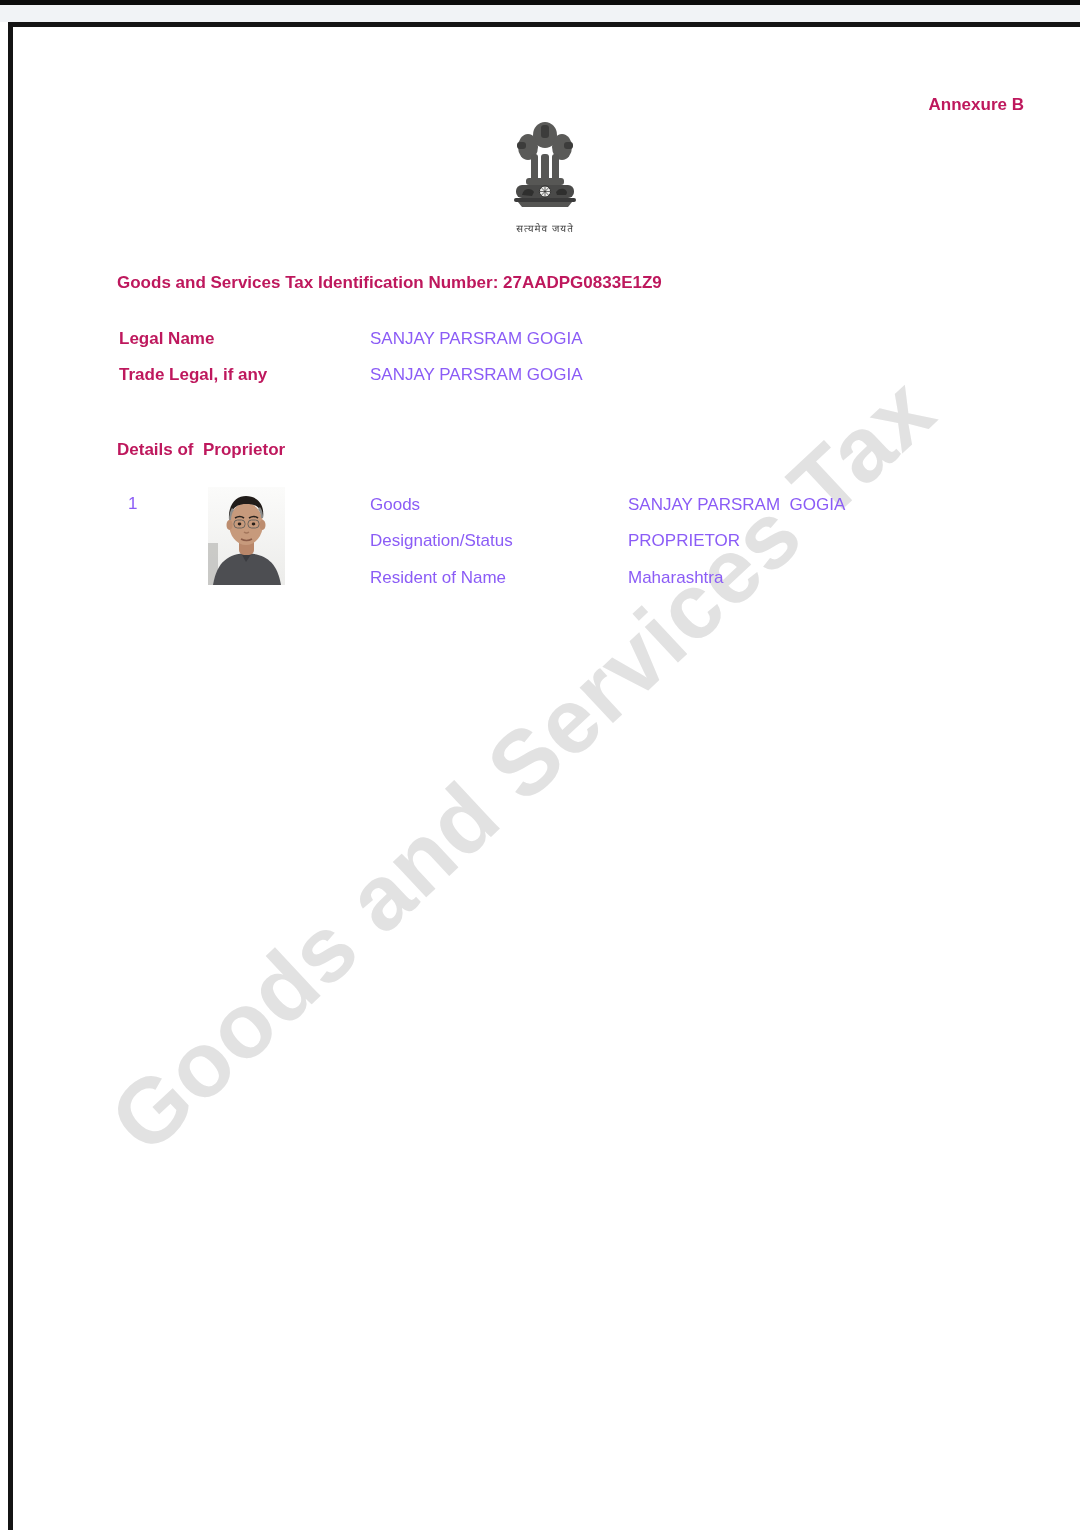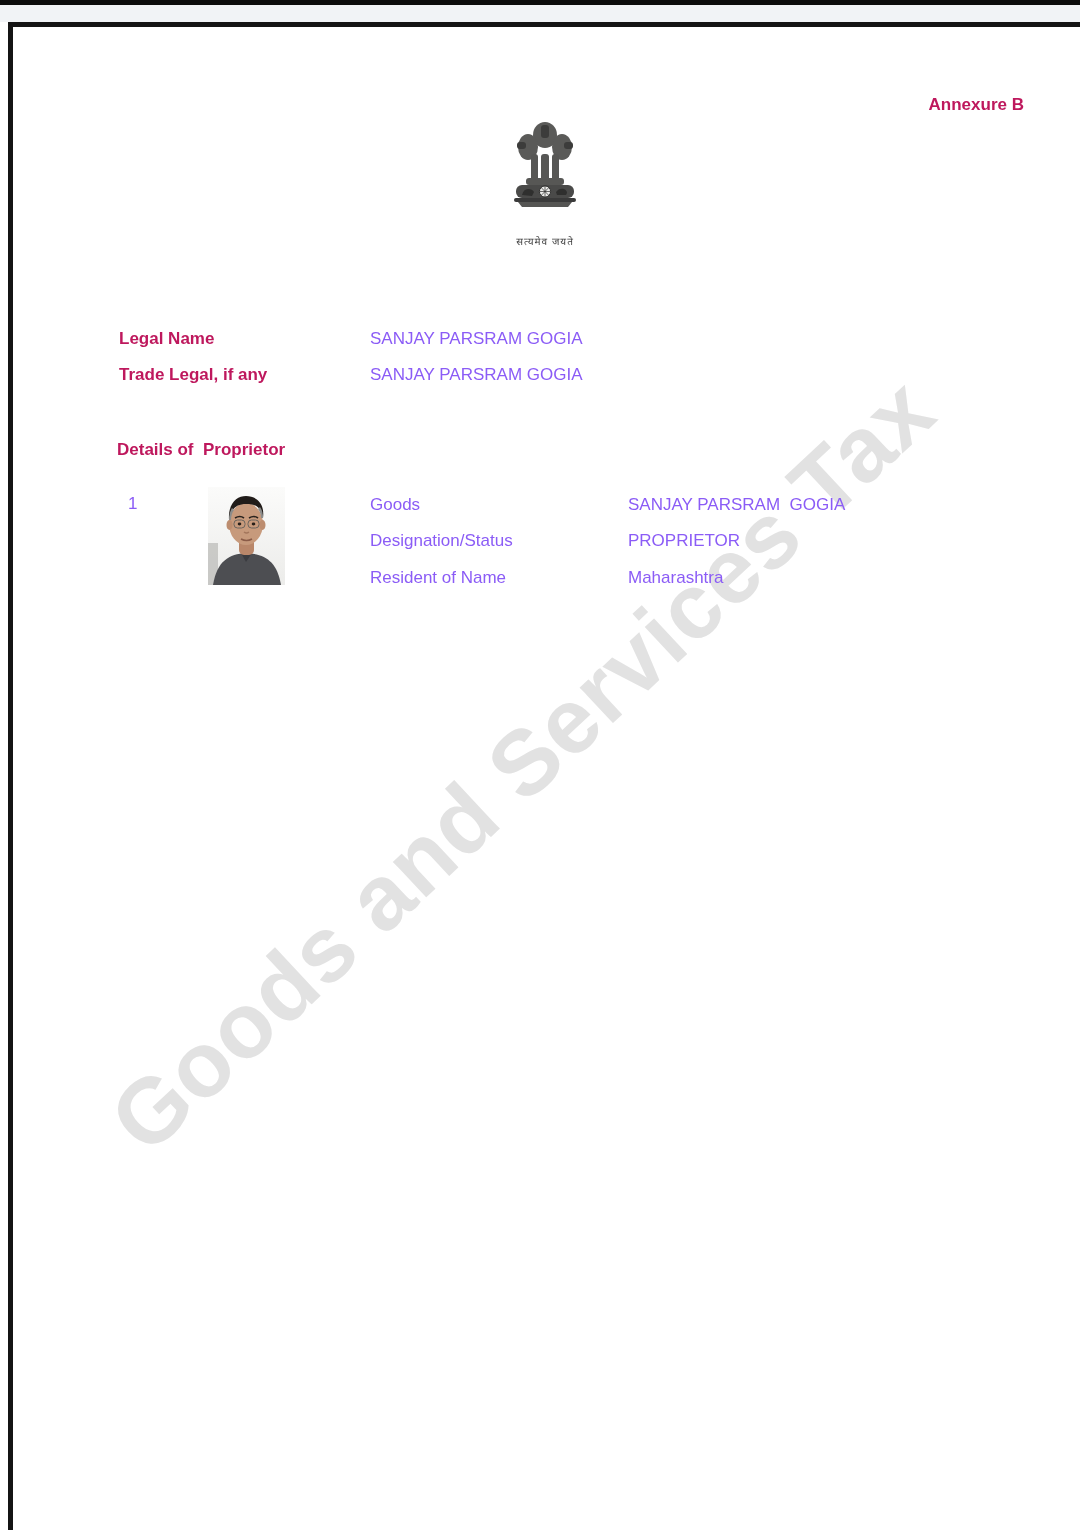--- a/index.html
+++ b/index.html
@@ -22,21 +22,21 @@
   #content { position:absolute; inset:0; z-index:2; }
 
   .navy  { color:#be185d; }
   .value { color:#8b5cf6; }
   .bold  { font-weight:bold; }
   .pre   { white-space:pre; }
   .txt17 { font-size:17px; line-height:20px; }
 
   #annexure-label { top:95px; right:56px; }
   #emblem-wrap    { left:499px; top:120px; width:92px; text-align:center; }
-  #emblem-caption { font-size:10px; color:#3c3c3c; margin-top:14px; letter-spacing:1px;
+  #emblem-caption { font-size:10px; color:#3c3c3c; margin-top:1px; letter-spacing:1px;
                     white-space:nowrap; }
   #gstin-heading  { left:117px; top:273px; }
 
   .field-label { left:119px; }
   .field-value { left:370px; }
   #field-row-0 .field-label, #field-row-0 .field-value { top:329px; }
   #field-row-1 .field-label, #field-row-1 .field-value { top:365px; }
   .field-label, .field-value, .prop-label, .prop-value, #prop-serial { position:absolute; }
 
   #section-title { left:117px; top:440px; }
@@ -91,20 +91,21 @@
         <line x1="44.7" y1="67.7" x2="37.3" y2="75.3"></line>
       </g>
       <path d="M18,75 c1,-4 3,-6 6,-6 c3,0 5,1 6,3 l-2,4 z" fill="#2f2f2e"></path>
       <path d="M52,72 c2,-3 5,-4 8,-3 c2,1 3,2 3,4 l-1,2 l-9,0 z" fill="#2f2f2e"></path>
       <rect x="10" y="78" width="62" height="4" rx="2" fill="#3a3a3a"></rect>
       <path d="M14,82 h54 l-4,5 h-46 z" fill="#555553"></path>
     </svg>
     <div id="emblem-caption">सत्यमेव जयते</div>
   </div>
 
+  <div class="abs bold navy txt17" id="gstin-heading">Goods and Services Tax Identification Number: 27AADPG0833E1Z9</div>
 
   <div id="field-row-0">
     <span class="field-label bold navy txt17">Legal Name</span>
     <span class="field-value value txt17 pre">SANJAY PARSRAM GOGIA</span>
   </div>
 
   <div id="field-row-1">
     <span class="field-label bold navy txt17">Trade Legal, if any</span>
     <span class="field-value value txt17 pre">SANJAY PARSRAM GOGIA</span>
   </div>

